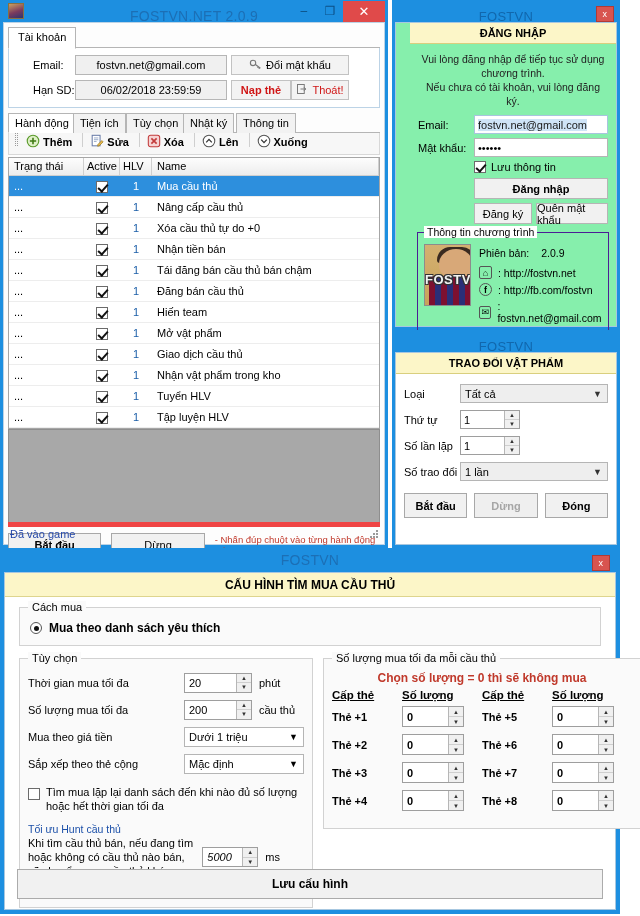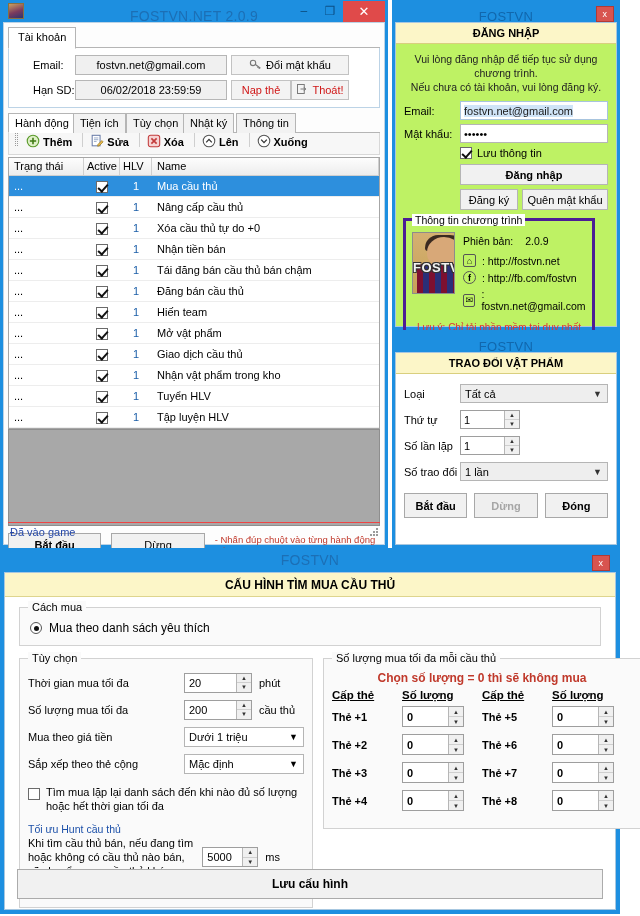--- a/index.html
+++ b/index.html
@@ -43,21 +43,21 @@
   .tab.sel { background:#fff; border-bottom:1px solid #fff; top:0; height:22px; }
 
   .acctbox { margin:0 4px; border:1px solid #bcd3e6; border-top:none; padding:7px 6px 7px 6px; background:#fff;}
   .frow { display:flex; align-items:center; height:20px; margin-bottom:5px; }
   .flbl { width:60px; padding-left:18px; font-size:11px; }
   .finput { width:152px; height:20px; border:1px solid #b6b6b6; background:#f0f0f0;
             display:flex; align-items:center; justify-content:center; font-size:11px; }
   .fbtn { height:20px; border:1px solid #c2c2c2; background:#f3f3f3; display:flex;
           align-items:center; justify-content:center; gap:4px; font-size:11px; padding:0 8px; }
   .red { color:#d01616; }
-  .bold { font-weight:normal; }
+  .bold { font-weight:bold; }
 
   
   .tabstrip2 { position:relative; height:20px; margin:5px 4px 0 4px; border-bottom:1px solid #b5b5b5; }
   .tab2 { position:absolute; top:0; height:20px; padding:3px 6px 0 6px; font-size:11px;
           background:#f2f2f2; border:1px solid #b5b5b5; border-bottom:none; }
   .tab2.sel { background:#fff; border-bottom:1px solid #fff; }
 
   .toolbar { margin:0 4px; height:22px; background:#f7f7f7; border:1px solid #d8d8d8; border-top:none;
              display:flex; align-items:flex-start; padding-left:6px; gap:2px; }
   .tbitem { display:flex; align-items:center; gap:3px; padding:1px 6px 1px 3px; font-size:11px; font-weight:bold; }
@@ -82,40 +82,40 @@
                  border:solid #111; border-width:0 2px 2px 0; transform:rotate(42deg); }
   .greyarea { height:97px; background:#a8a8a8; border:1px solid #8e8e8e; margin:0 4px; }
 
   .btnrow { margin:7px 4px 0 4px; display:flex; align-items:flex-start; gap:10px;}
   .bigbtn { width:98px; height:24px; border:1px solid #a8a8a8; background:#f1f1f1;
             display:flex; align-items:center; justify-content:center; font-size:11px; font-weight:bold;}
   .bigbtn.norm { font-weight:normal; }
   .hint { color:#c0392b; font-size:9.5px; line-height:12px; padding-top:1px; }
 
   .statusbar { position:absolute; left:4px; right:4px; bottom:4px; height:18px;
-               border-top:1px solid #ef4444; display:flex; align-items:center; }
+               border-top:5px solid #ef4444; display:flex; align-items:center; }
   .statustext { color:#2447a8; font-size:11px; padding-left:2px; }
   .sizegrip { margin-left:auto; width:12px; height:12px; }
 
   
   #loginwin { left:392px; top:0; width:228px; height:330px; padding:0 3px 3px 3px; }
-  #loginwin .client { position:absolute; left:3px; top:22px; width:222px; height:305px; background:#bef264; }
+  #loginwin .client { position:absolute; left:3px; top:22px; width:222px; height:305px; background:#86efac;padding-left:14px; }
   .yellowbar { background:#fcf6c8; border-bottom:1px solid #d9cf7e; height:21px;
                display:flex; align-items:center; justify-content:center;
                font-weight:bold; font-size:11px; }
   .loginmsg { text-align:center; font-size:10.5px; line-height:14px; padding:8px 8px 7px 8px; color:#222; }
   .lrow { display:flex; align-items:center; margin:0 8px 4px 8px; }
   .llbl { width:56px; font-size:11px; }
   .lin { flex:1; height:19px; border:1px solid #a8c4de; background:#fff;
          display:flex; align-items:center; padding-left:3px; font-size:11px; }
   .selinput { background:#cfe4f7; color:#1a1a1a; }
   .lcheck { margin:3px 0 5px 64px; display:flex; align-items:center; gap:5px; font-size:11px;}
   .lbtn { height:21px; border:1px solid #b5b5b5; background:#f1f1f1; display:flex;
           align-items:center; justify-content:center; font-size:11px; }
-  .grp { margin:8px 21px 0 7px; border:3px solid #4c1d95; position:relative; padding:11px 6px 7px 6px;}
+  .grp { margin:8px 7px 0 7px; border:1px solid #4c1d95; position:relative; padding:11px 6px 7px 6px;}
   .grptitle { position:absolute; top:-7px; left:6px; background:#fff; padding:0 3px; font-size:10.5px;}
   .avatar { width:62px; height:62px; border:1px solid #8c8c8c; position:relative; overflow:hidden;
             background:linear-gradient(#d4b071,#c8a259); }
   .av-face { position:absolute; left:14px; top:4px; width:34px; height:30px; border-radius:50% 50% 45% 45%;
              background:#d8a878; }
   .av-hair { position:absolute; left:12px; top:2px; width:38px; height:16px;
              border-radius:18px 18px 4px 4px; background:#3a2a20; }
   .av-body { position:absolute; left:4px; top:31px; width:54px; height:31px;
              background:repeating-linear-gradient(90deg,#7d1030 0 6px,#2a2f78 6px 12px); }
   .av-txt { position:absolute; left:0; right:0; top:27px; text-align:center; font-size:13px;
@@ -613,21 +613,21 @@
             </div>
 
             <div style="margin-top:9px;">
               <div class="blue-note">Tối ưu Hunt cầu thủ</div>
               <div style="display:flex;align-items:center;">
                 <div style="line-height:14px;font-size:11px;">
                   <div>Khi tìm cầu thủ bán, nếu đang tìm</div>
                   <div>hoặc không có cầu thủ nào bán,</div>
                   <div>sẽ chuyển sang cầu thủ khác sau:</div>
                 </div>
-                <div class="ospin" style="width:56px;margin-left:8px;">
+                <div class="ospin" style="width:56px;margin-left:8px;font-style:italic;">
                   <span>5000</span>
                   <span class="spinbtns">
                       <div>▲</div>
                       <div>▼</div>
                     </span>
                 </div>
                 <div class="ounit">ms</div>
               </div>
               <div class="opt-note" style="margin-top:5px;">(Máy yếu để giá trị thấp có khả năng không tìm kịp)</div>
             </div>

